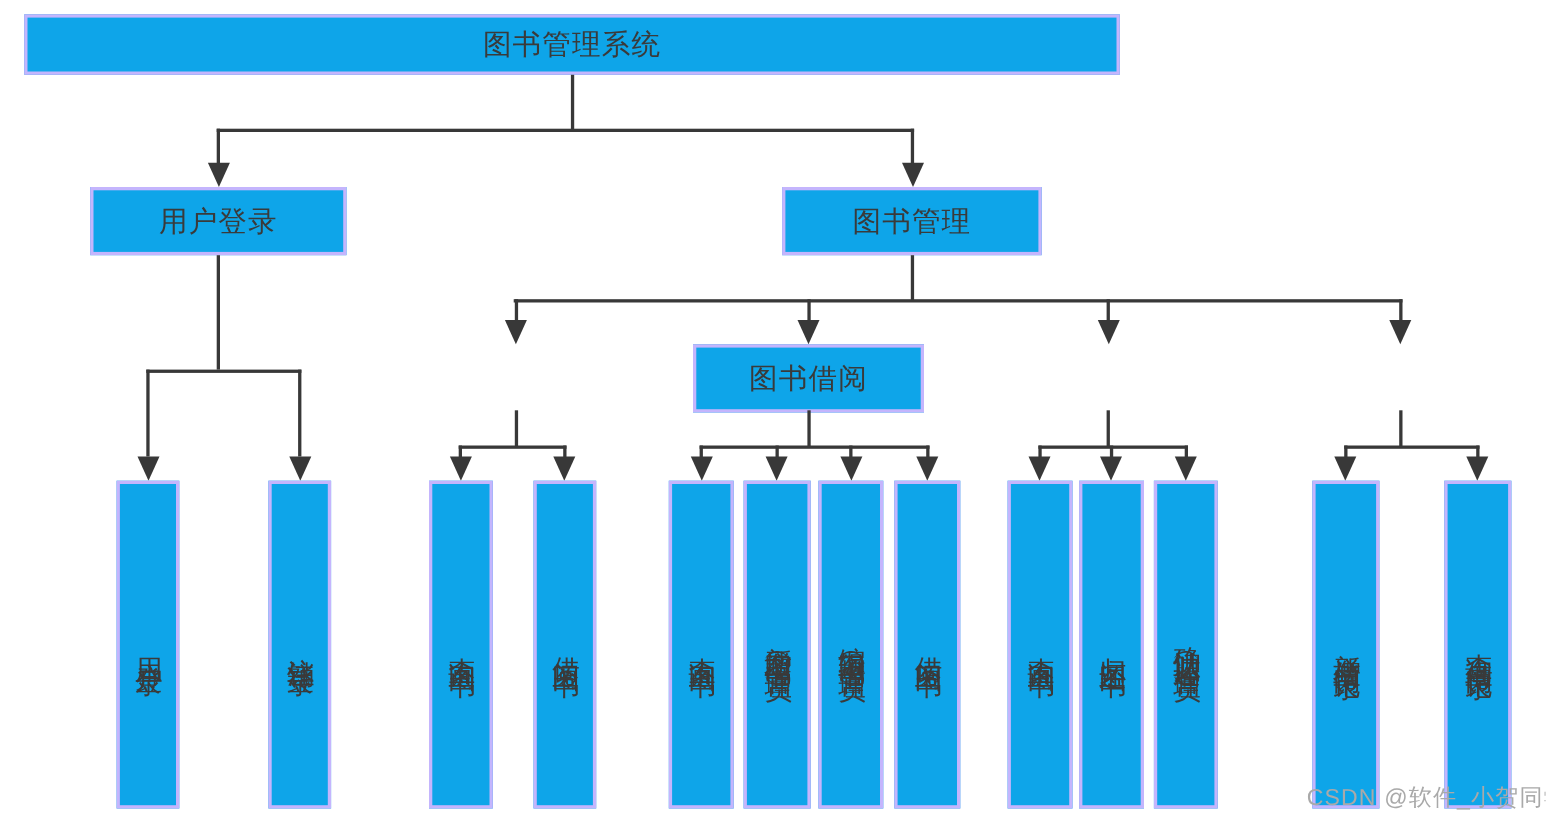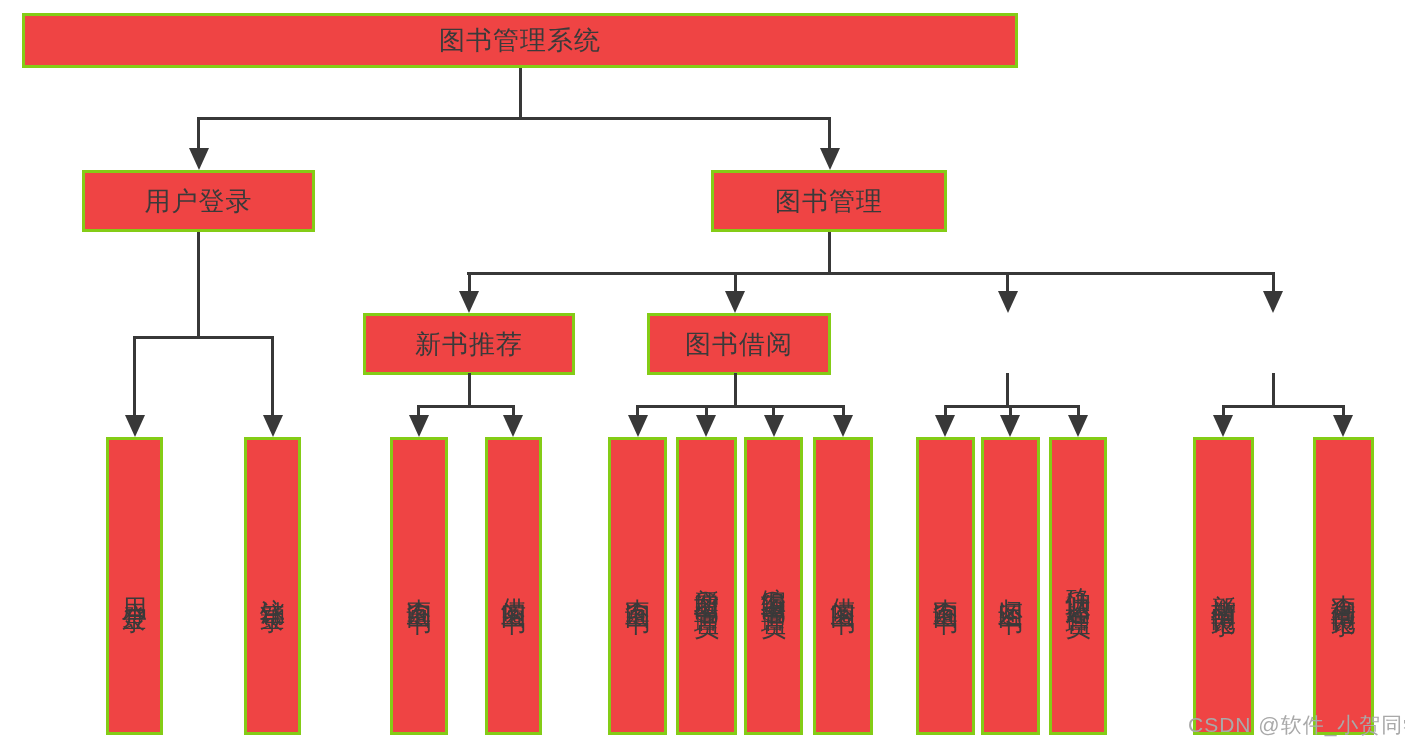--- a/index.html
+++ b/index.html
@@ -10,22 +10,22 @@
   .canvas {
     position: relative;
     width: 1405px;
     height: 747px;
     background: #ffffff;
     overflow: hidden;
   }
   .box {
     position: absolute;
     box-sizing: border-box;
-    border: 3px solid #84cc16;
-    background: #ef4444;
+    border: 3px solid #c4b5fd;
+    background: #0ea5e9;
     display: flex;
     align-items: center;
     justify-content: center;
     color: #3a3a3a;
     font-size: 26px;
     letter-spacing: 1px;
     white-space: nowrap;
   }
   .leaf {
     writing-mode: vertical-rl;
@@ -87,22 +87,21 @@
   <div class="hline" style="left:467px; top:272px; width:808px;"></div>
   <div class="vline" style="left:468px; top:272px; height:20px;"></div>
   <div class="tri" style="left:459px; top:291px;"></div>
   <div class="vline" style="left:734px; top:272px; height:20px;"></div>
   <div class="tri" style="left:725px; top:291px;"></div>
   <div class="vline" style="left:1006px; top:272px; height:20px;"></div>
   <div class="tri" style="left:998px; top:291px;"></div>
   <div class="vline" style="left:1272px; top:272px; height:20px;"></div>
   <div class="tri" style="left:1263px; top:291px;"></div>
 
-  <div class="box" style="left:363px; top:313px; width:212px; height:62px;">新书推荐</div>
-  <div class="box" style="left:630px; top:313px; width:184px; height:62px;margin-left:17px;">图书借阅</div>
+  <div class="box" style="left:630px; top:313px; width:210px; height:62px;">图书借阅</div>
 
   <div class="vline" style="left:468px; top:373px; height:34px;"></div>
   <div class="hline" style="left:417px; top:405px; width:98px;"></div>
   <div class="vline" style="left:417px; top:405px; height:12px;"></div>
   <div class="tri" style="left:409px; top:415px;"></div>
   <div class="vline" style="left:512px; top:405px; height:12px;"></div>
   <div class="tri" style="left:503px; top:415px;"></div>
 
   <div class="vline" style="left:734px; top:373px; height:34px;"></div>
   <div class="hline" style="left:636px; top:405px; width:209px;"></div>

